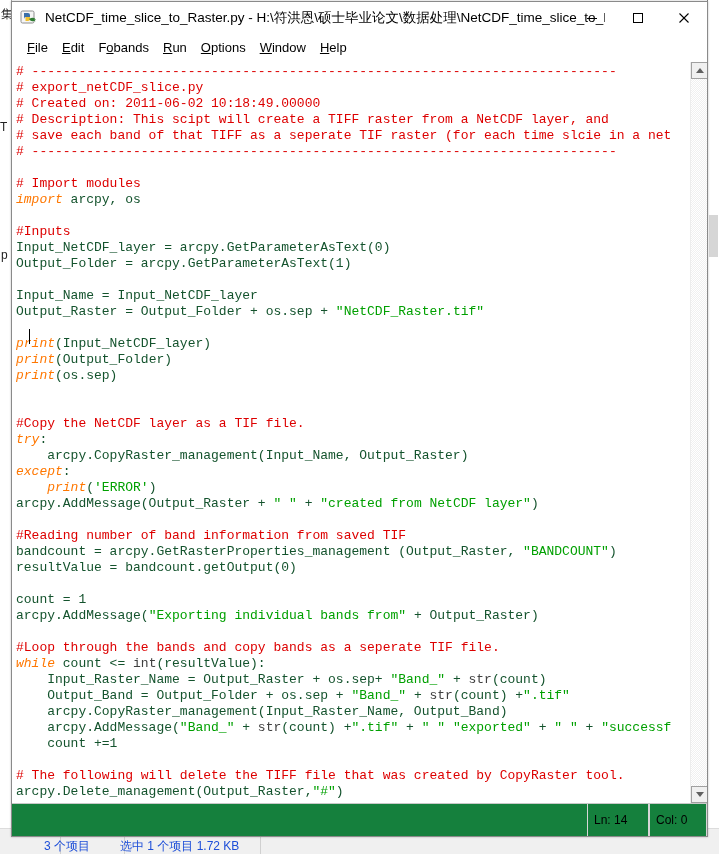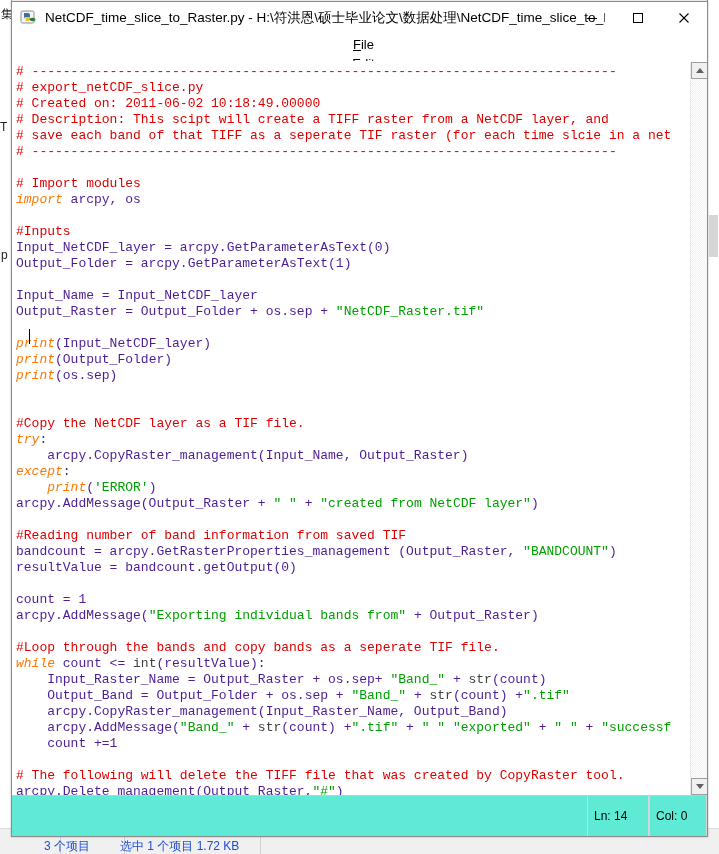--- a/index.html
+++ b/index.html
@@ -115,21 +115,20 @@
 
   
   #menubar {
     height: 25px;
     min-height: 25px;
     background: #ffffff;
     display: flex;
     align-items: center;
     padding-left: 8px;
     border-bottom: 1px solid #ffffff;
-    flex-direction: column;
   }
   .menu-item {
     font-size: 13px;
     color: #000000;
     padding: 2px 7px;
     cursor: default;
     white-space: nowrap;
   }
   .menu-item .acc { text-decoration: underline; }
 
@@ -153,21 +152,21 @@
     line-height: 16px;
     white-space: pre;
     color: #000000;
     padding-top: 2px;
   }
   .ln { height: 16px; white-space: pre; }
   .c-com  { color: #dd0000; }
   .c-str  { color: #00a000; }
   .c-kw   { color: #ff7700; font-style: italic; }
   .c-bi   { color: #404040; }
-  .c-plain{ color: #4c1d95; }
+  .c-plain{ color: #14532d; }
 
   #caret {
     position: absolute;
     left: 17px;
     top: 267px;
     width: 1px;
     height: 15px;
     background: #000000;
   }
 
@@ -202,23 +201,23 @@
   .sb-arrow {
     width: 0; height: 0;
     border-left: 4px solid transparent;
     border-right: 4px solid transparent;
   }
   .sb-arrow.up { border-bottom: 5px solid #606060; }
   .sb-arrow.down { border-top: 5px solid #606060; }
 
   
   #statusbar {
-    height: 41px;
+    height: 33px;
     min-height: 23px;
-    background: #5eead4;
+    background: #15803d;
     border-top: 1px solid #c8c8c8;
     display: flex;
     align-items: stretch;
     justify-content: flex-end;
     box-sizing: border-box;
   }
   .status-cell {
     display: flex;
     align-items: center;
     padding: 0 6px;

